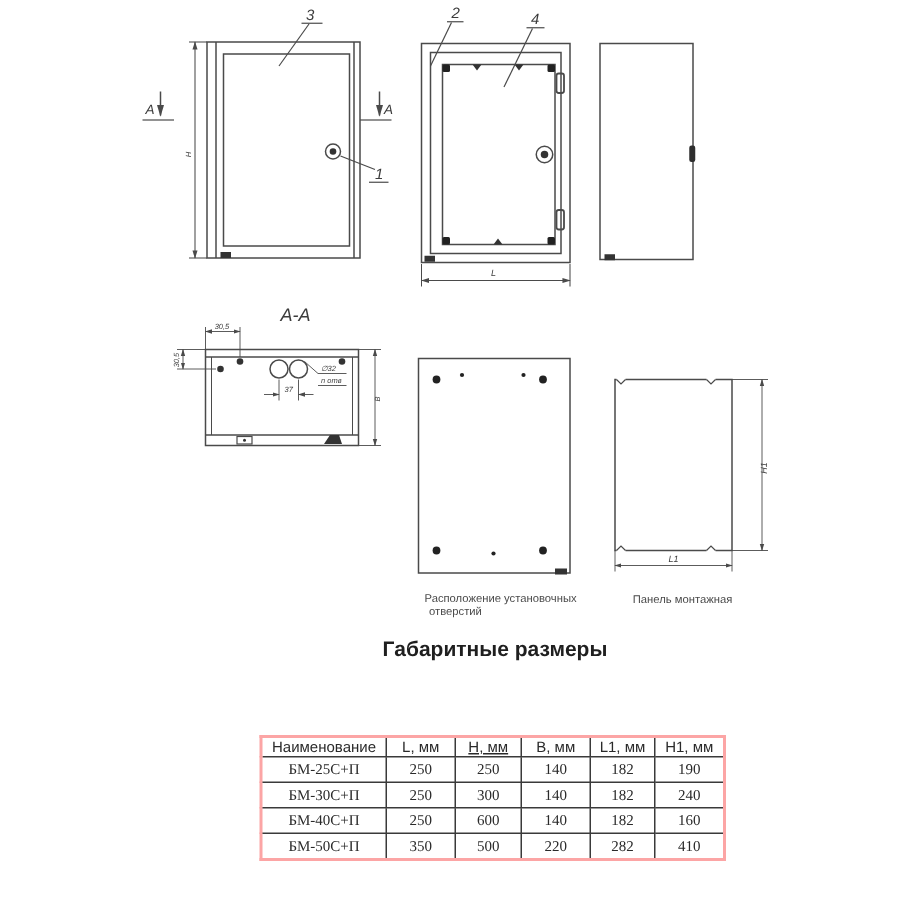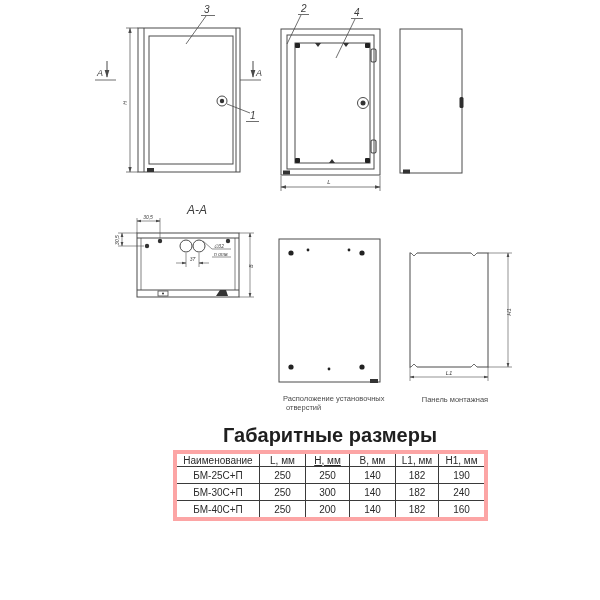--- a/index.html
+++ b/index.html
@@ -8,27 +8,27 @@
   svg{position:absolute;left:0;top:0;}
   svg text{fill:#3c3c3c;font-family:"Liberation Sans",sans-serif;}
   .callout{font-size:10px;font-style:italic;}
   .dim{font-size:6px;font-style:italic;}
   .dim-tiny{font-size:5px;font-style:italic;}
   .sec-title{font-size:12px;font-style:italic;}
   .caption{font-size:7.5px;fill:#4a4a4a;}
   .sec-letter{font-size:9px;font-style:italic;}
 
   #table-title{position:absolute;left:180px;top:424px;width:300px;text-align:center;
-               font-size:20px;font-weight:bold;color:#1f1f1f;}
+               font-size:14px;font-weight:bold;color:#1f1f1f;}
   #dim-table{position:absolute;left:173px;top:450px;border-collapse:collapse;
              font-size:10px;color:#2a2a2a;}
   #dim-table th,#dim-table td{border:1px solid #3a3a3a;text-align:center;padding:0;}
   #dim-table th{height:12px;font-weight:normal;}
-  #dim-table td{height:16px;}
-  #dim-table{border:4px solid #fca5a5;}
+  #dim-table td{height:16px;font-family:Liberation Serif, serif;}
+  #dim-table{border:2px solid #fca5a5;margin-top:40px;}
   .c0{width:82px;} .c1{width:45px;} .c2{width:43px;text-decoration:underline;} .c3{width:45px;} .c4{width:42px;} .c5{width:45px;}
 </style>
 </head>
 <body>
 
 <div id="page">
 
 <svg width="600" height="422" viewBox="0 0 600 422">
   <defs>
     <marker id="arr" viewBox="0 0 10 10" refX="9" refY="5" markerWidth="8" markerHeight="8" orient="auto-start-reverse">
@@ -223,21 +223,29 @@
       <td>БМ-30С+П</td>
       <td>250</td>
       <td>300</td>
       <td>140</td>
       <td>182</td>
       <td>240</td>
     </tr>
     <tr>
       <td>БМ-40С+П</td>
       <td>250</td>
-      <td>200</td>
+      <td>600</td>
       <td>140</td>
       <td>182</td>
       <td>160</td>
     </tr>
+    <tr>
+      <td>БМ-50С+П</td>
+      <td>350</td>
+      <td>500</td>
+      <td>220</td>
+      <td>282</td>
+      <td>410</td>
+    </tr>
   </tbody>
 </table>
 
 </div>
 
 </body></html>

